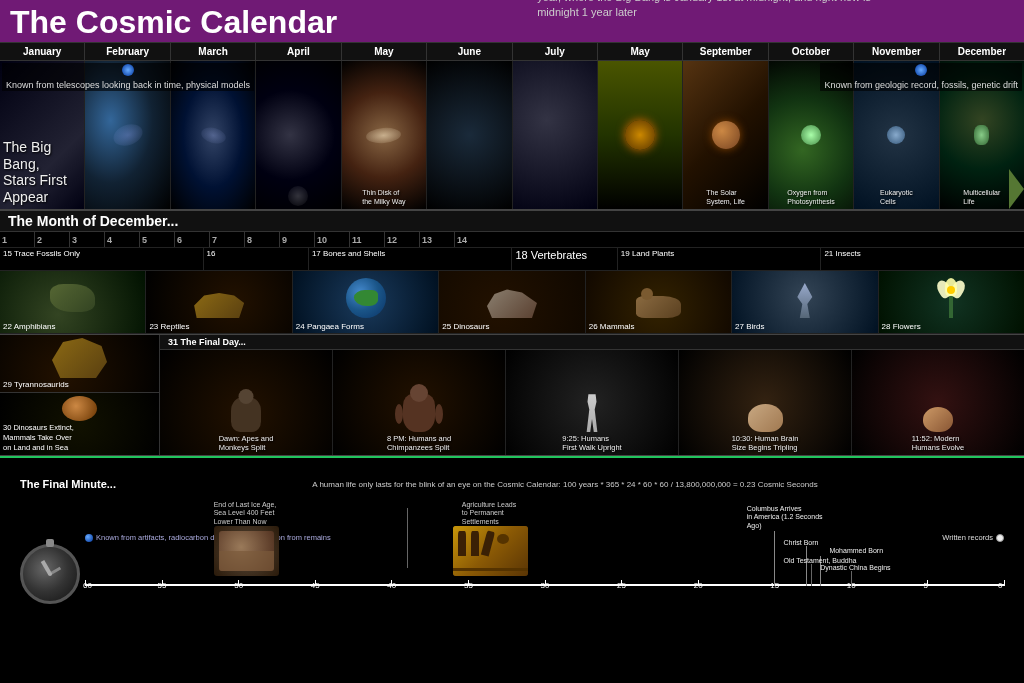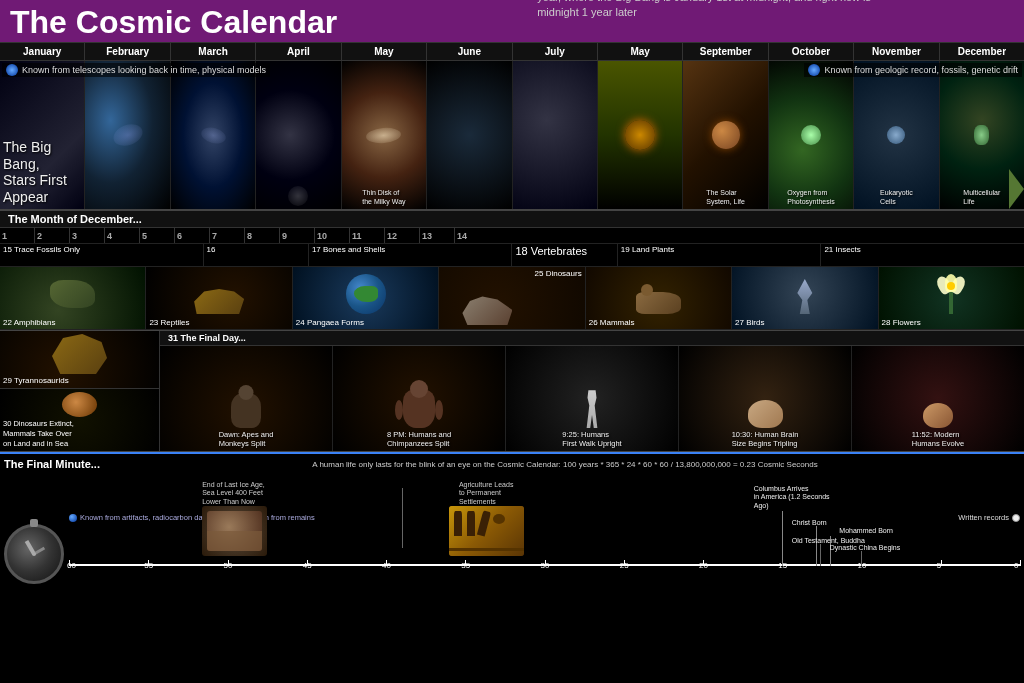--- a/index.html
+++ b/index.html
@@ -69,20 +69,21 @@
       position: absolute;
       top: 2px;
       font-size: 9px;
       color: #ddd;
       background: rgba(0,0,0,0.6);
       padding: 1px 4px;
       display: flex;
       align-items: center;
       gap: 4px;
       z-index: 10;
+      flex-direction: column;
     }
     .banner-label.left { left: 2px; }
     .banner-label.right { right: 2px; }
 
     .telescope-icon {
       width: 12px; height: 12px;
       border-radius: 50%;
       background: radial-gradient(circle, #6af, #039);
       display: inline-block;
     }
@@ -144,21 +145,21 @@
     }
 
     
     #december-section {
       background: #000;
       border-bottom: 1px solid #444;
     }
     #dec-header {
       background: #111;
       padding: 2px 8px;
-      font-size: 11px;
+      font-size: 14px;
       font-weight: bold;
       color: #fff;
       border-bottom: 1px solid #333;
     }
 
     .dec-row {
       display: flex;
       border-bottom: 1px solid #222;
     }
 
@@ -284,22 +285,22 @@
     .human-skeleton {
       width: 20px; height: 40px;
       background: #ddd;
       clip-path: polygon(30% 0%, 70% 0%, 75% 20%, 65% 40%, 80% 100%, 60% 100%, 50% 65%, 40% 100%, 20% 100%, 35% 40%, 25% 20%);
       margin: 0 auto 2px;
     }
 
     
     #final-minute {
       background: #000;
-      border-top: 2px solid #3b82f6;
-      padding: 4px;
+      border-top: 2px solid #22c55e;
+      padding: 20px;
     }
     #fm-header {
       display: flex;
       align-items: center;
       gap: 10px;
       margin-bottom: 4px;
     }
     #fm-title {
       font-size: 11px;
       font-weight: bold;
@@ -545,21 +546,21 @@
       <span style="font-size:8px;">23 Reptiles</span>
     </div>
 
     <div class="dec-cell span2 bg-pangaea" style="min-height:62px;flex-direction:column;justify-content:flex-end;align-items:flex-start;gap:2px;">
       <div class="earth-circle" style="margin:auto auto 2px;">
           <div class="earth-land"></div>
         </div>
       <span style="font-size:8px;">24 Pangaea Forms</span>
     </div>
 
-    <div class="dec-cell span2 bg-dino" style="min-height:62px;flex-direction:row;justify-content:flex-end;align-items:flex-start;gap:2px;">
+    <div class="dec-cell span2 bg-dino" style="min-height:62px;flex-direction:column;justify-content:flex-end;align-items:flex-start;gap:2px;">
       <div style="width:50px;height:30px;background:linear-gradient(135deg,#8B8070,#5a4030);clip-path:polygon(10% 100%,0% 60%,15% 20%,40% 5%,70% 15%,100% 50%,90% 100%);margin:auto auto 2px;"></div>
       <span style="font-size:8px;">25 Dinosaurs</span>
     </div>
 
     <div class="dec-cell span2 bg-mammal" style="min-height:62px;flex-direction:column;justify-content:flex-end;align-items:flex-start;gap:2px;">
       <div style="width:45px;height:22px;background:linear-gradient(135deg,#8a6a40,#5a4020);border-radius:20% 40% 30% 20%;margin:auto auto 2px;position:relative;">
         <div style="position:absolute;top:-8px;left:5px;width:12px;height:12px;background:#7a5a30;border-radius:50%;"></div>
       </div>
       <span style="font-size:8px;">26 Mammals</span>
     </div>

